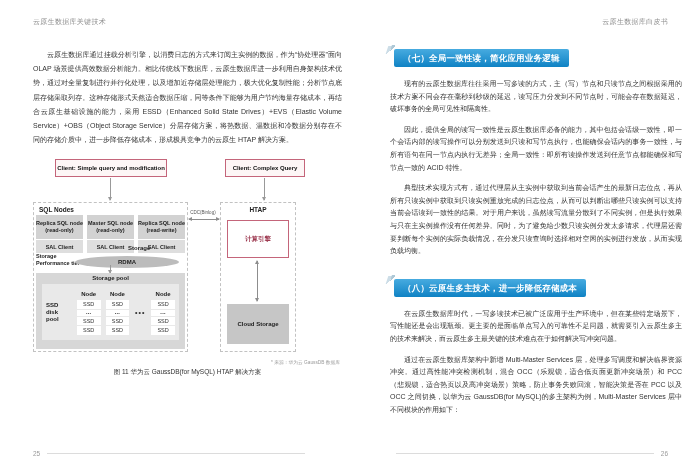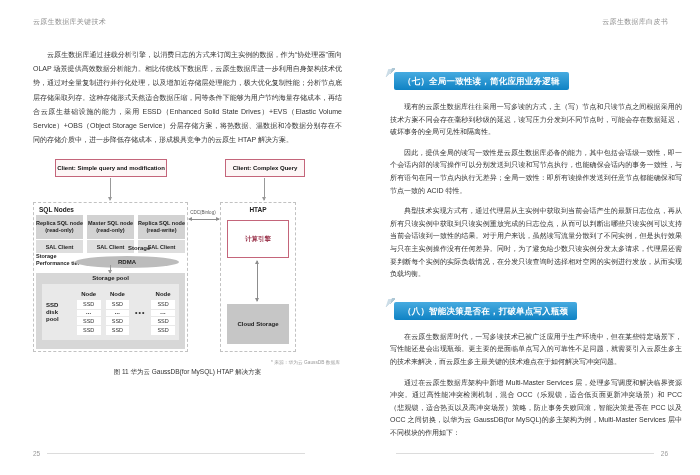--- a/index.html
+++ b/index.html
@@ -79,21 +79,21 @@
     font-weight:bold;font-size:6.5px;color:#9e3b52;box-sizing:border-box;
   }
   .cloudbox{
     position:absolute;background:#c6c6c6;display:flex;align-items:center;justify-content:center;
     font-weight:bold;font-size:6px;text-align:center;line-height:8px;color:#222;
   }
   .fig-footnote{font-size:5px;color:#9a9a9a;text-align:right;margin:2px 2px 0 0;transform:scale(.95);transform-origin:right;}
   .fig-caption{font-size:6.5px;color:#333;text-align:center;margin-top:3px;}
 
   
-  .page-right{position:absolute;left:390px;top:70px;width:292px;}
+  .page-right{position:absolute;left:390px;top:47px;width:292px;}
   .badge{
     position:relative;display:inline-block;height:18px;line-height:18px;padding:0 9px;
     background:linear-gradient(180deg,#47abe0 0%,#0f82c4 100%);
     color:#fff;font-weight:bold;font-size:8.5px;border-radius:2px;margin:0 0 11px 4px;
     letter-spacing:.2px;white-space:nowrap;
   }
   .badge::before{
     content:"";position:absolute;left:-7px;top:-3px;width:7px;height:8px;
     background:linear-gradient(115deg,#ccdde7 45%,transparent 46%);
     transform:skewX(-18deg);
@@ -202,21 +202,21 @@
   </div>
 
   <div class="page-right">
     <section class="sec1">
       <div class="badge">（七）全局一致性读，简化应用业务逻辑</div>
       <p>现有的云原生数据库往往采用一写多读的方式，主（写）节点和只读节点之间根据采用的技术方案不同会存在毫秒到秒级的延迟，读写压力分发到不同节点时，可能会存在数据延迟，破坏事务的全局可见性和隔离性。</p>
       <p>因此，提供全局的读写一致性是云原生数据库必备的能力，其中包括会话级一致性，即一个会话内部的读写操作可以分别发送到只读和写节点执行，也能确保会话内的事务一致性，与所有语句在同一节点内执行无差异；全局一致性：即所有读操作发送到任意节点都能确保和写节点一致的 ACID 特性。</p>
       <p>典型技术实现方式有，通过代理层从主实例中获取到当前会话产生的最新日志位点，再从所有只读实例中获取到只读实例重放完成的日志位点，从而可以判断出哪些只读实例可以支持当前会话读到一致性的结果。对于用户来说，虽然读写流量分散到了不同实例，但是执行效果与只在主实例操作没有任何差异。同时，为了避免给少数只读实例分发太多请求，代理层还需要判断每个实例的实际负载情况，在分发只读查询时选择相对空闲的实例进行发放，从而实现负载均衡。</p>
     </section>
     <section class="sec2">
-      <div class="badge">（八）智能决策是否在，打破单点写入瓶颈</div>
+      <div class="badge">（八）云原生多主技术，进一步降低存储成本</div>
       <p>在云原生数据库时代，一写多读技术已被广泛应用于生产环境中，但在某些特定场景下，写性能还是会出现瓶颈。更主要的是面临单点写入的可靠性不足问题，就需要引入云原生多主的技术来解决，而云原生多主最关键的技术难点在于如何解决写冲突问题。</p>
       <p>通过在云原生数据库架构中新增 Multi-Master Services 层，处理多写调度和解决临界资源冲突。通过高性能冲突检测机制，混合 OCC（乐观锁，适合低页面更新冲突场景）和 PCC（悲观锁，适合热页以及高冲突场景）策略，防止事务失败回滚，智能决策是否在 PCC 以及 OCC 之间切换，以华为云 GaussDB(for MySQL)的多主架构为例，Multi-Master Services 层中不同模块的作用如下：</p>
     </section>
   </div>
 
   <div class="footer fl">
     <span class="pageno">25</span>
     <div class="rule"></div>
   </div>
   <div class="footer fr">

